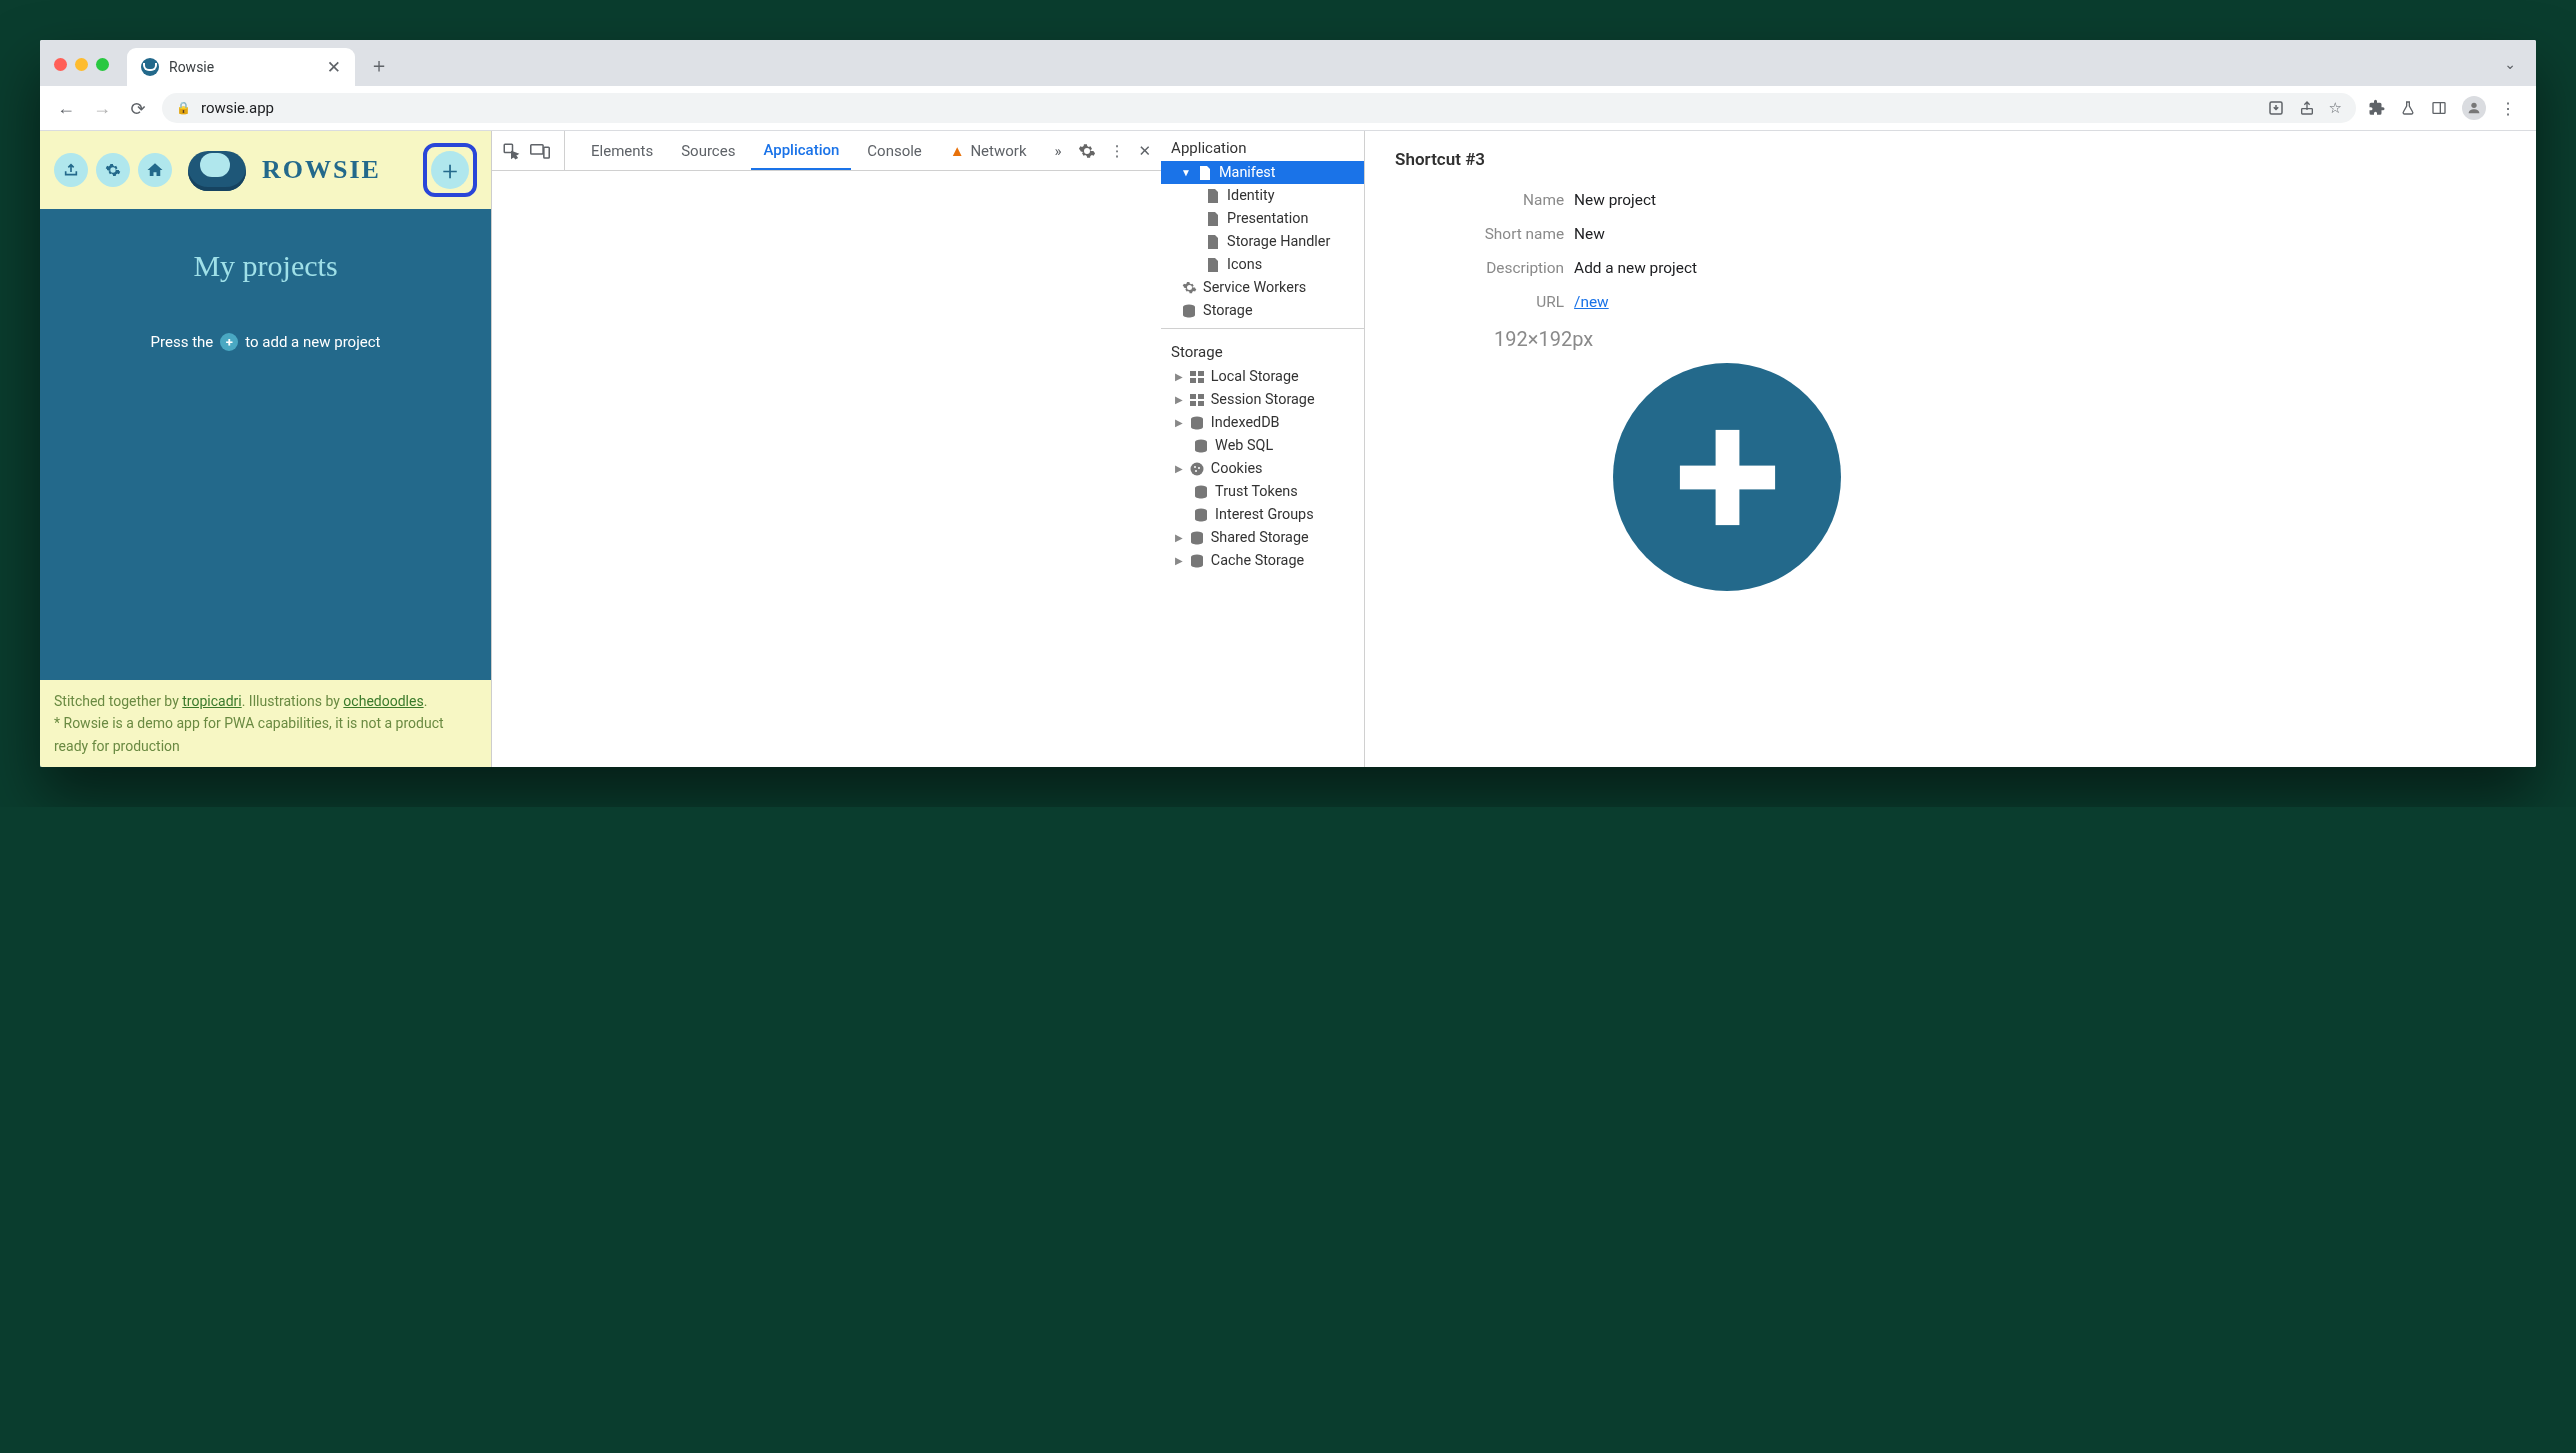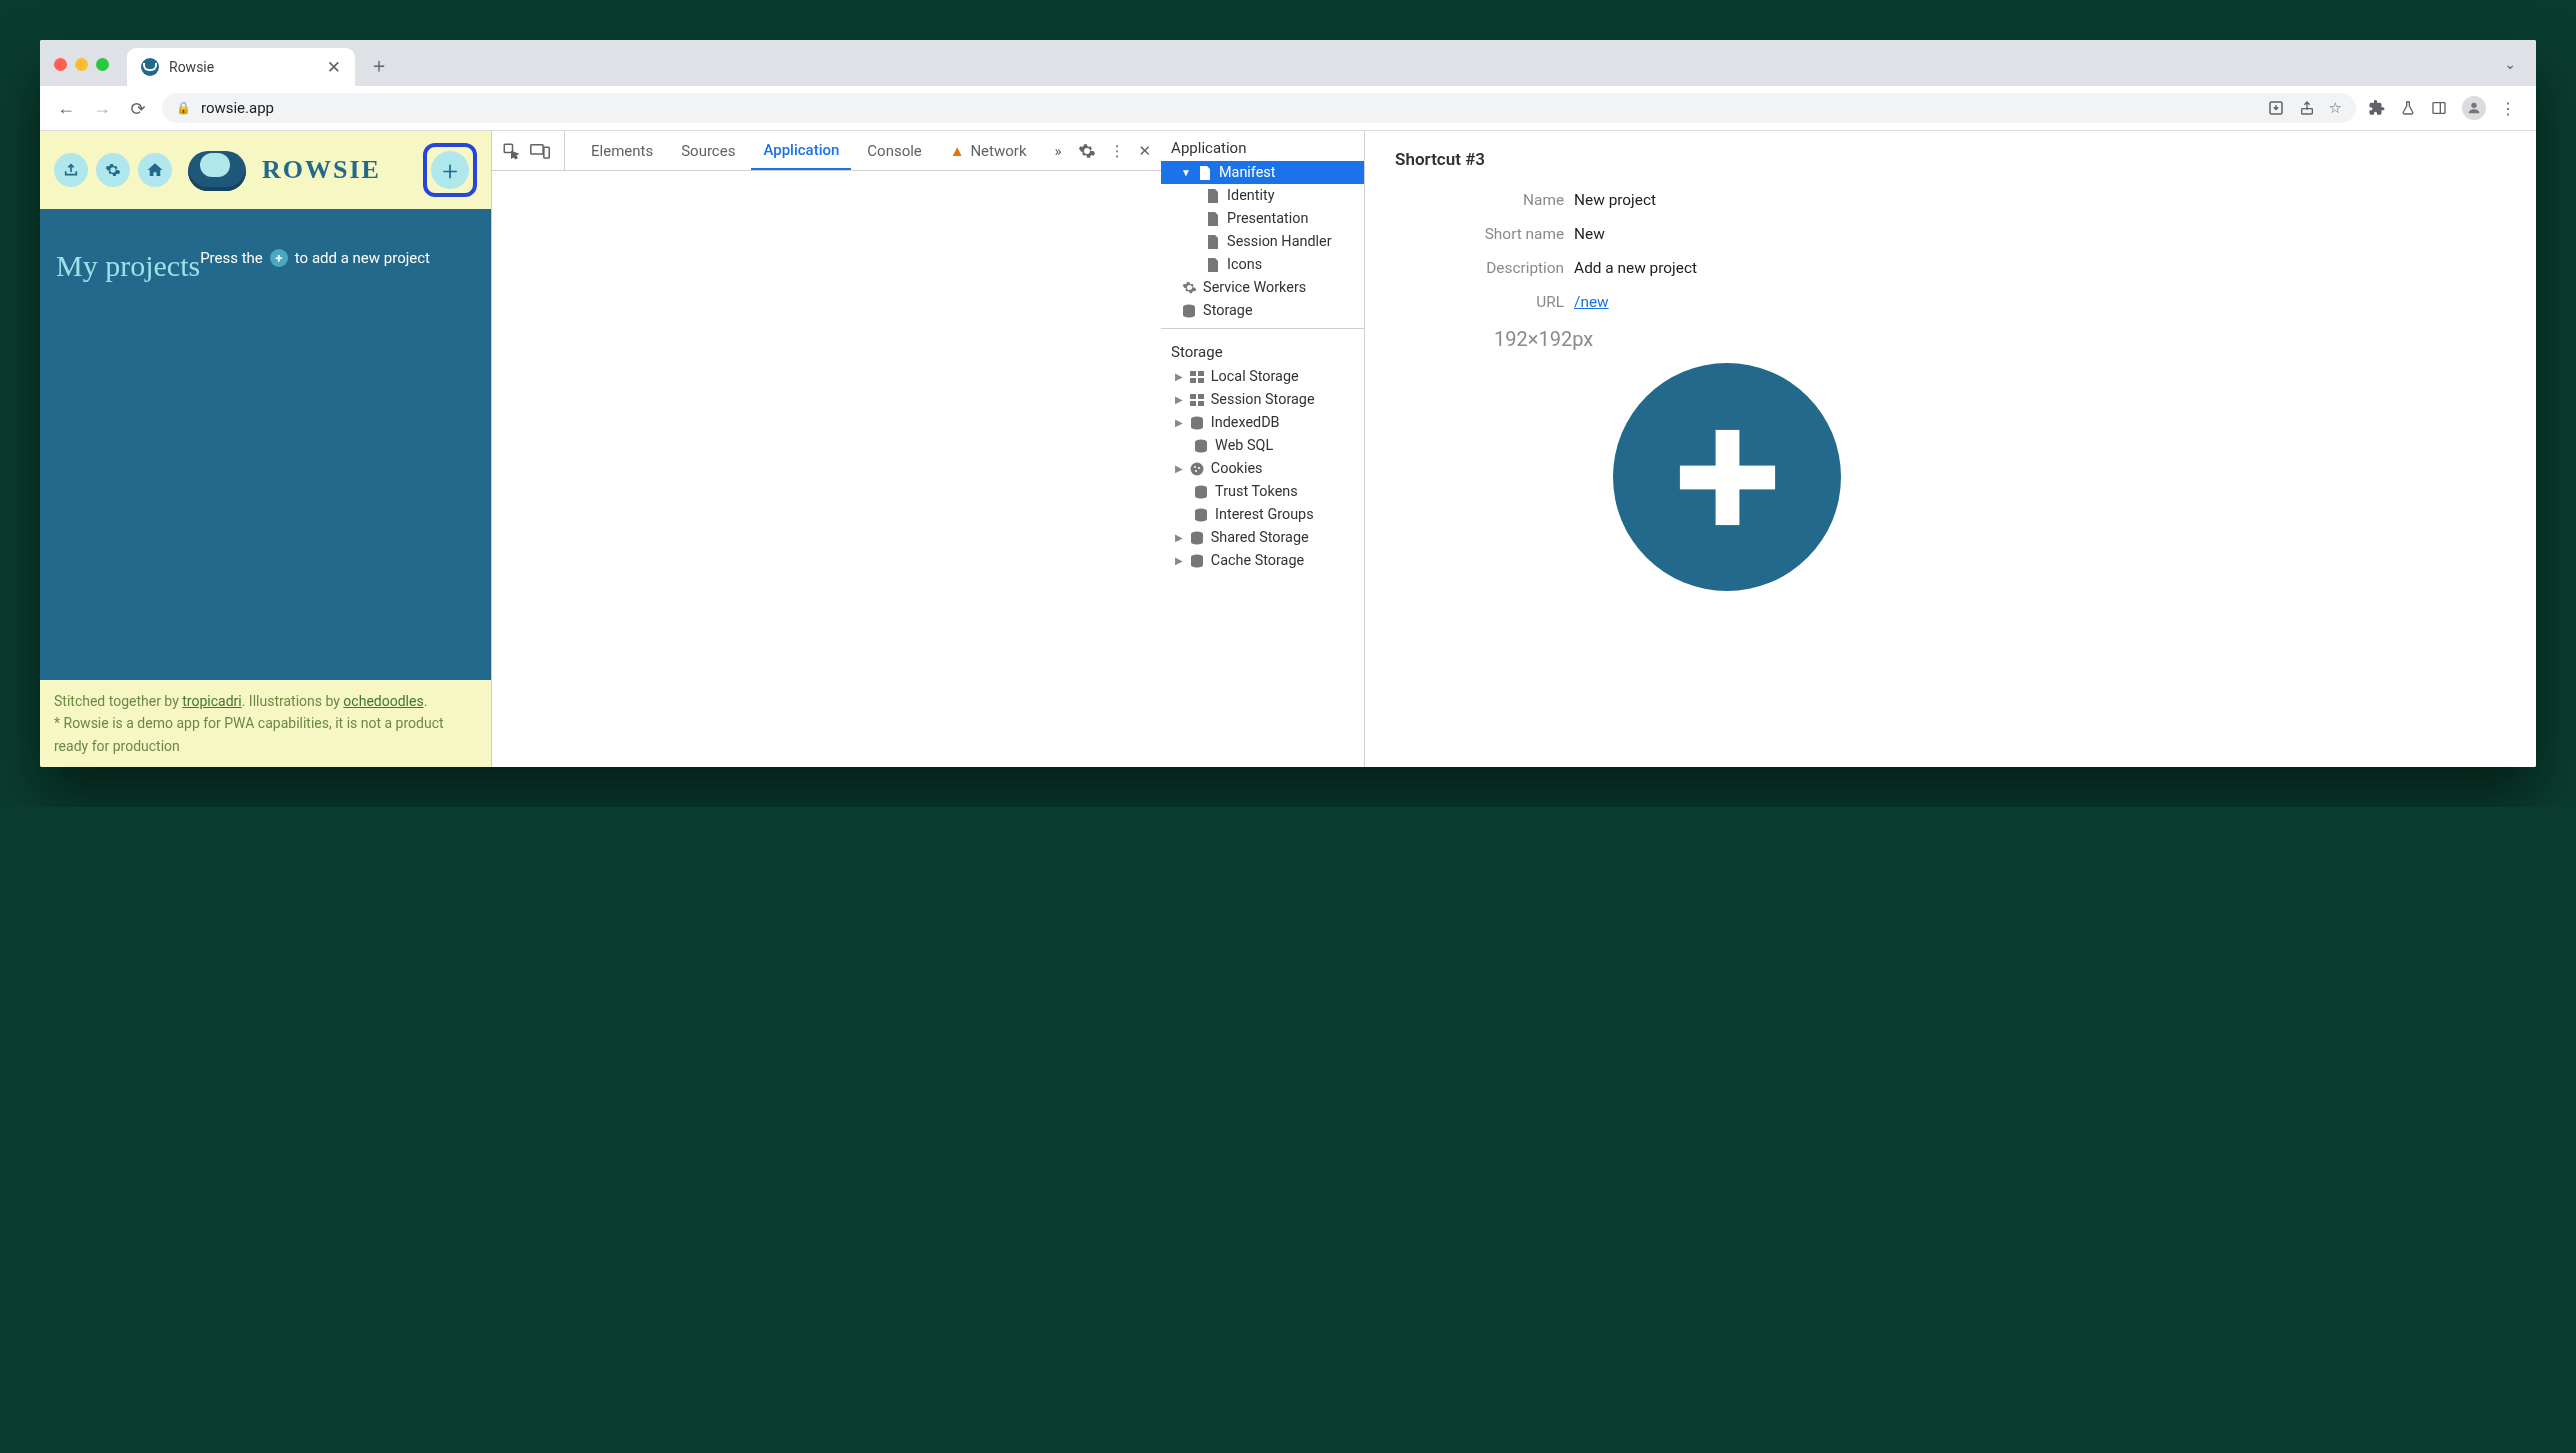--- a/index.html
+++ b/index.html
@@ -27,21 +27,21 @@
 .content { display:flex; height:636px; }
 .page { width:452px; display:flex; flex-direction:column; background:#23698b; border-right:1px solid #cdcdcd;}
 .page-header { background:#f7f7c4; display:flex; align-items:center; gap:8px; padding:12px 14px; }
 .hicon{width:34px;height:34px;border-radius:50%;background:#b0e7ed;display:flex;align-items:center;justify-content:center;color:#23698b;}
 .sheep{width:62px;height:50px;position:relative;margin:0 6px}
 .sheep .body{width:58px;height:40px;border-radius:20px;background:#1e5778;position:absolute;bottom:4px;left:2px;box-shadow:inset 0 -4px 0 #164360;}
 .sheep .face{width:30px;height:24px;border-radius:12px;background:#b0e7ed;position:absolute;top:8px;left:14px}
 .logo{font-family:'Comic Sans MS',cursive;color:#23698b;font-size:26px;letter-spacing:2px;font-weight:bold}
 .addwrap{border:4px solid #2946d8;border-radius:12px;padding:4px;margin-left:auto}
 .addwrap .inner{width:38px;height:38px;border-radius:50%;background:#b0e7ed;display:flex;align-items:center;justify-content:center;color:#23698b;font-size:26px;font-weight:300}
-.page-body{flex:1;display:flex;align-items:flex-start;padding:40px 16px;color:#b0e7ed;text-align:center}
+.page-body{flex:1;display:flex;flex-direction:column;align-items:center;padding:40px 4px;color:#b0e7ed;text-align:center}
 .page-title{font-family:'Comic Sans MS',cursive;font-size:30px;margin-bottom:50px;color:#9fe0e8}
 .page-hint{font-size:15px;color:#fff;display:flex;align-items:center;gap:7px}
 .minicircle{width:18px;height:18px;border-radius:50%;background:#4aa8c2;display:inline-flex;align-items:center;justify-content:center;color:#fff;font-size:13px;font-weight:bold}
 .page-footer{background:#f7f7c4;padding:10px 14px;font-size:14px;color:#6a8a42;text-align:left;line-height:1.6}
 .page-footer a{color:#3a7a2a;text-decoration:underline}
 
 .devtools{flex:1;display:flex;flex-direction:row;background:#fff}
 .dt-tabs{display:flex;align-items:center;border-bottom:1px solid #d0d0d0;padding:0 10px;height:40px;gap:4px;font-size:15px;color:#5f6368}
 .dt-pick{display:flex;gap:10px;padding-right:14px;border-right:1px solid #d0d0d0;margin-right:10px;align-items:center;height:100%}
 .dt-tab{padding:9px 12px;cursor:pointer;white-space:nowrap}
@@ -246,21 +246,21 @@
                 </svg>
               </span>
               <span>Presentation</span>
             </div>
           <div class="dt-item sub">
               <span class="dicon">
                 <svg width="12" height="14" viewBox="0 0 12 14" fill="currentColor">
                   <path d="M1 0h7l3 3v11H1z"></path>
                 </svg>
               </span>
-              <span>Session Handler</span>
+              <span>Storage Handler</span>
             </div>
           <div class="dt-item sub">
               <span class="dicon">
                 <svg width="12" height="14" viewBox="0 0 12 14" fill="currentColor">
                   <path d="M1 0h7l3 3v11H1z"></path>
                 </svg>
               </span>
               <span>Icons</span>
             </div>
           <div class="dt-item">

